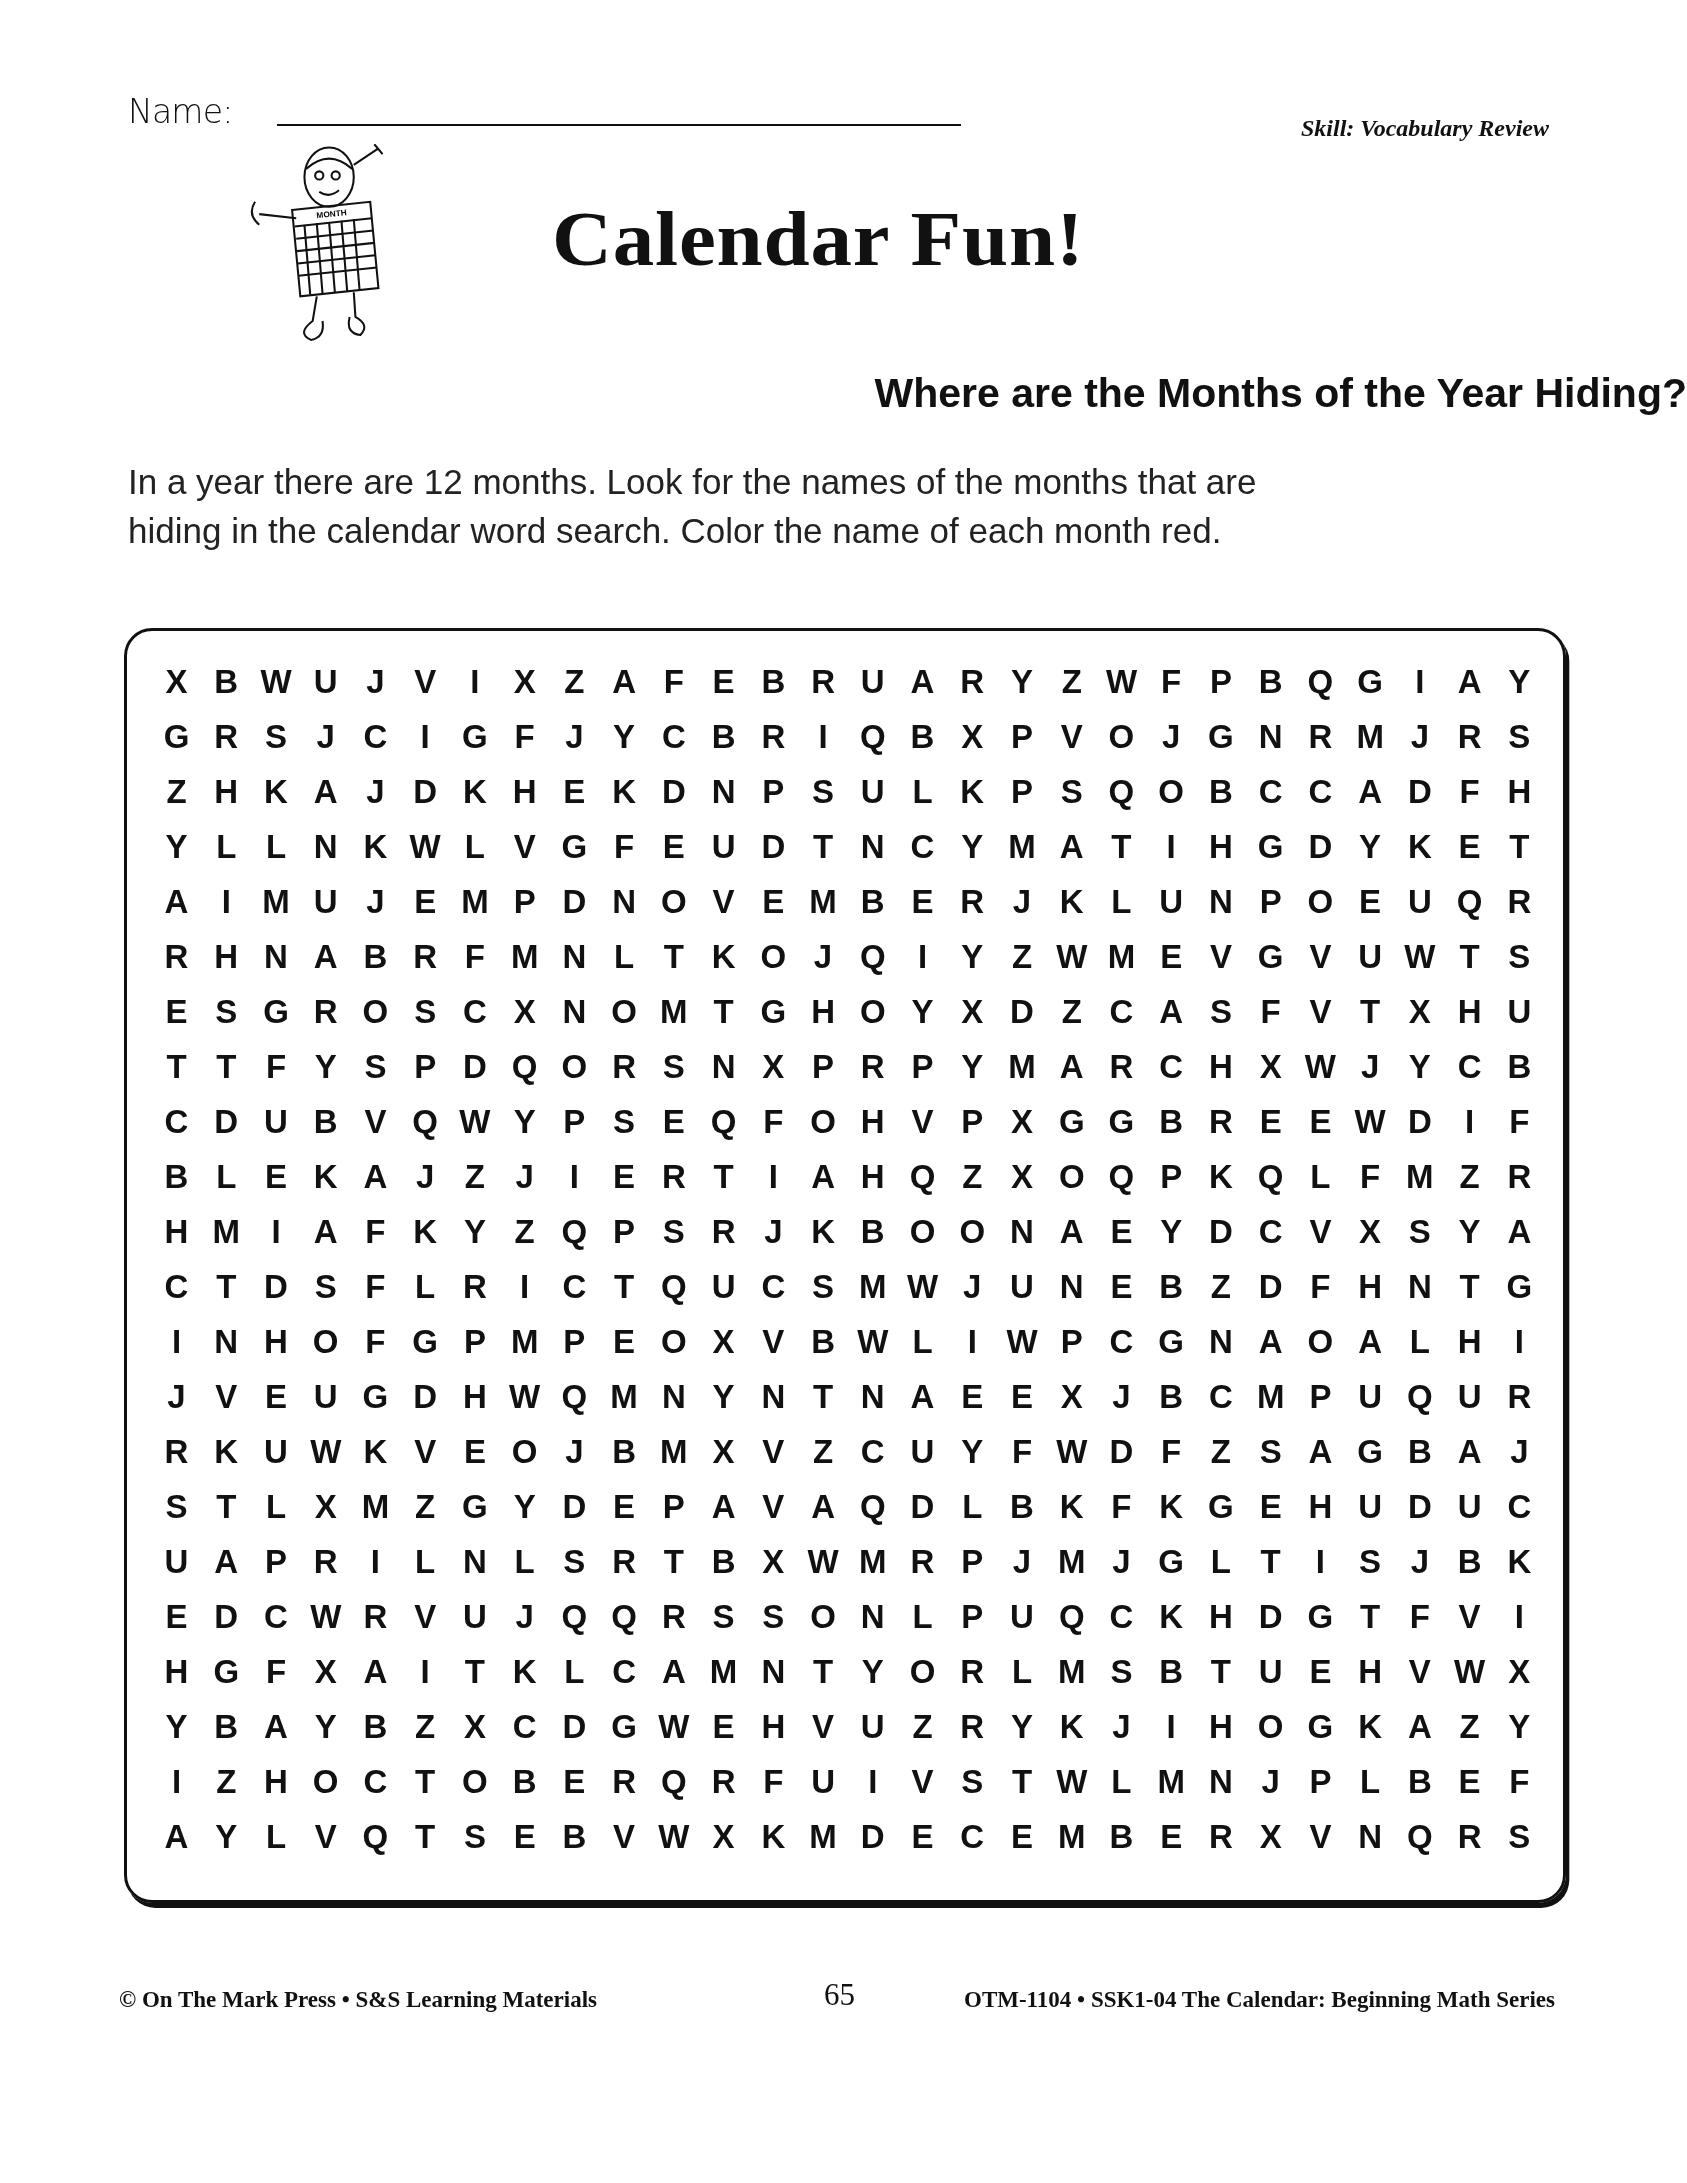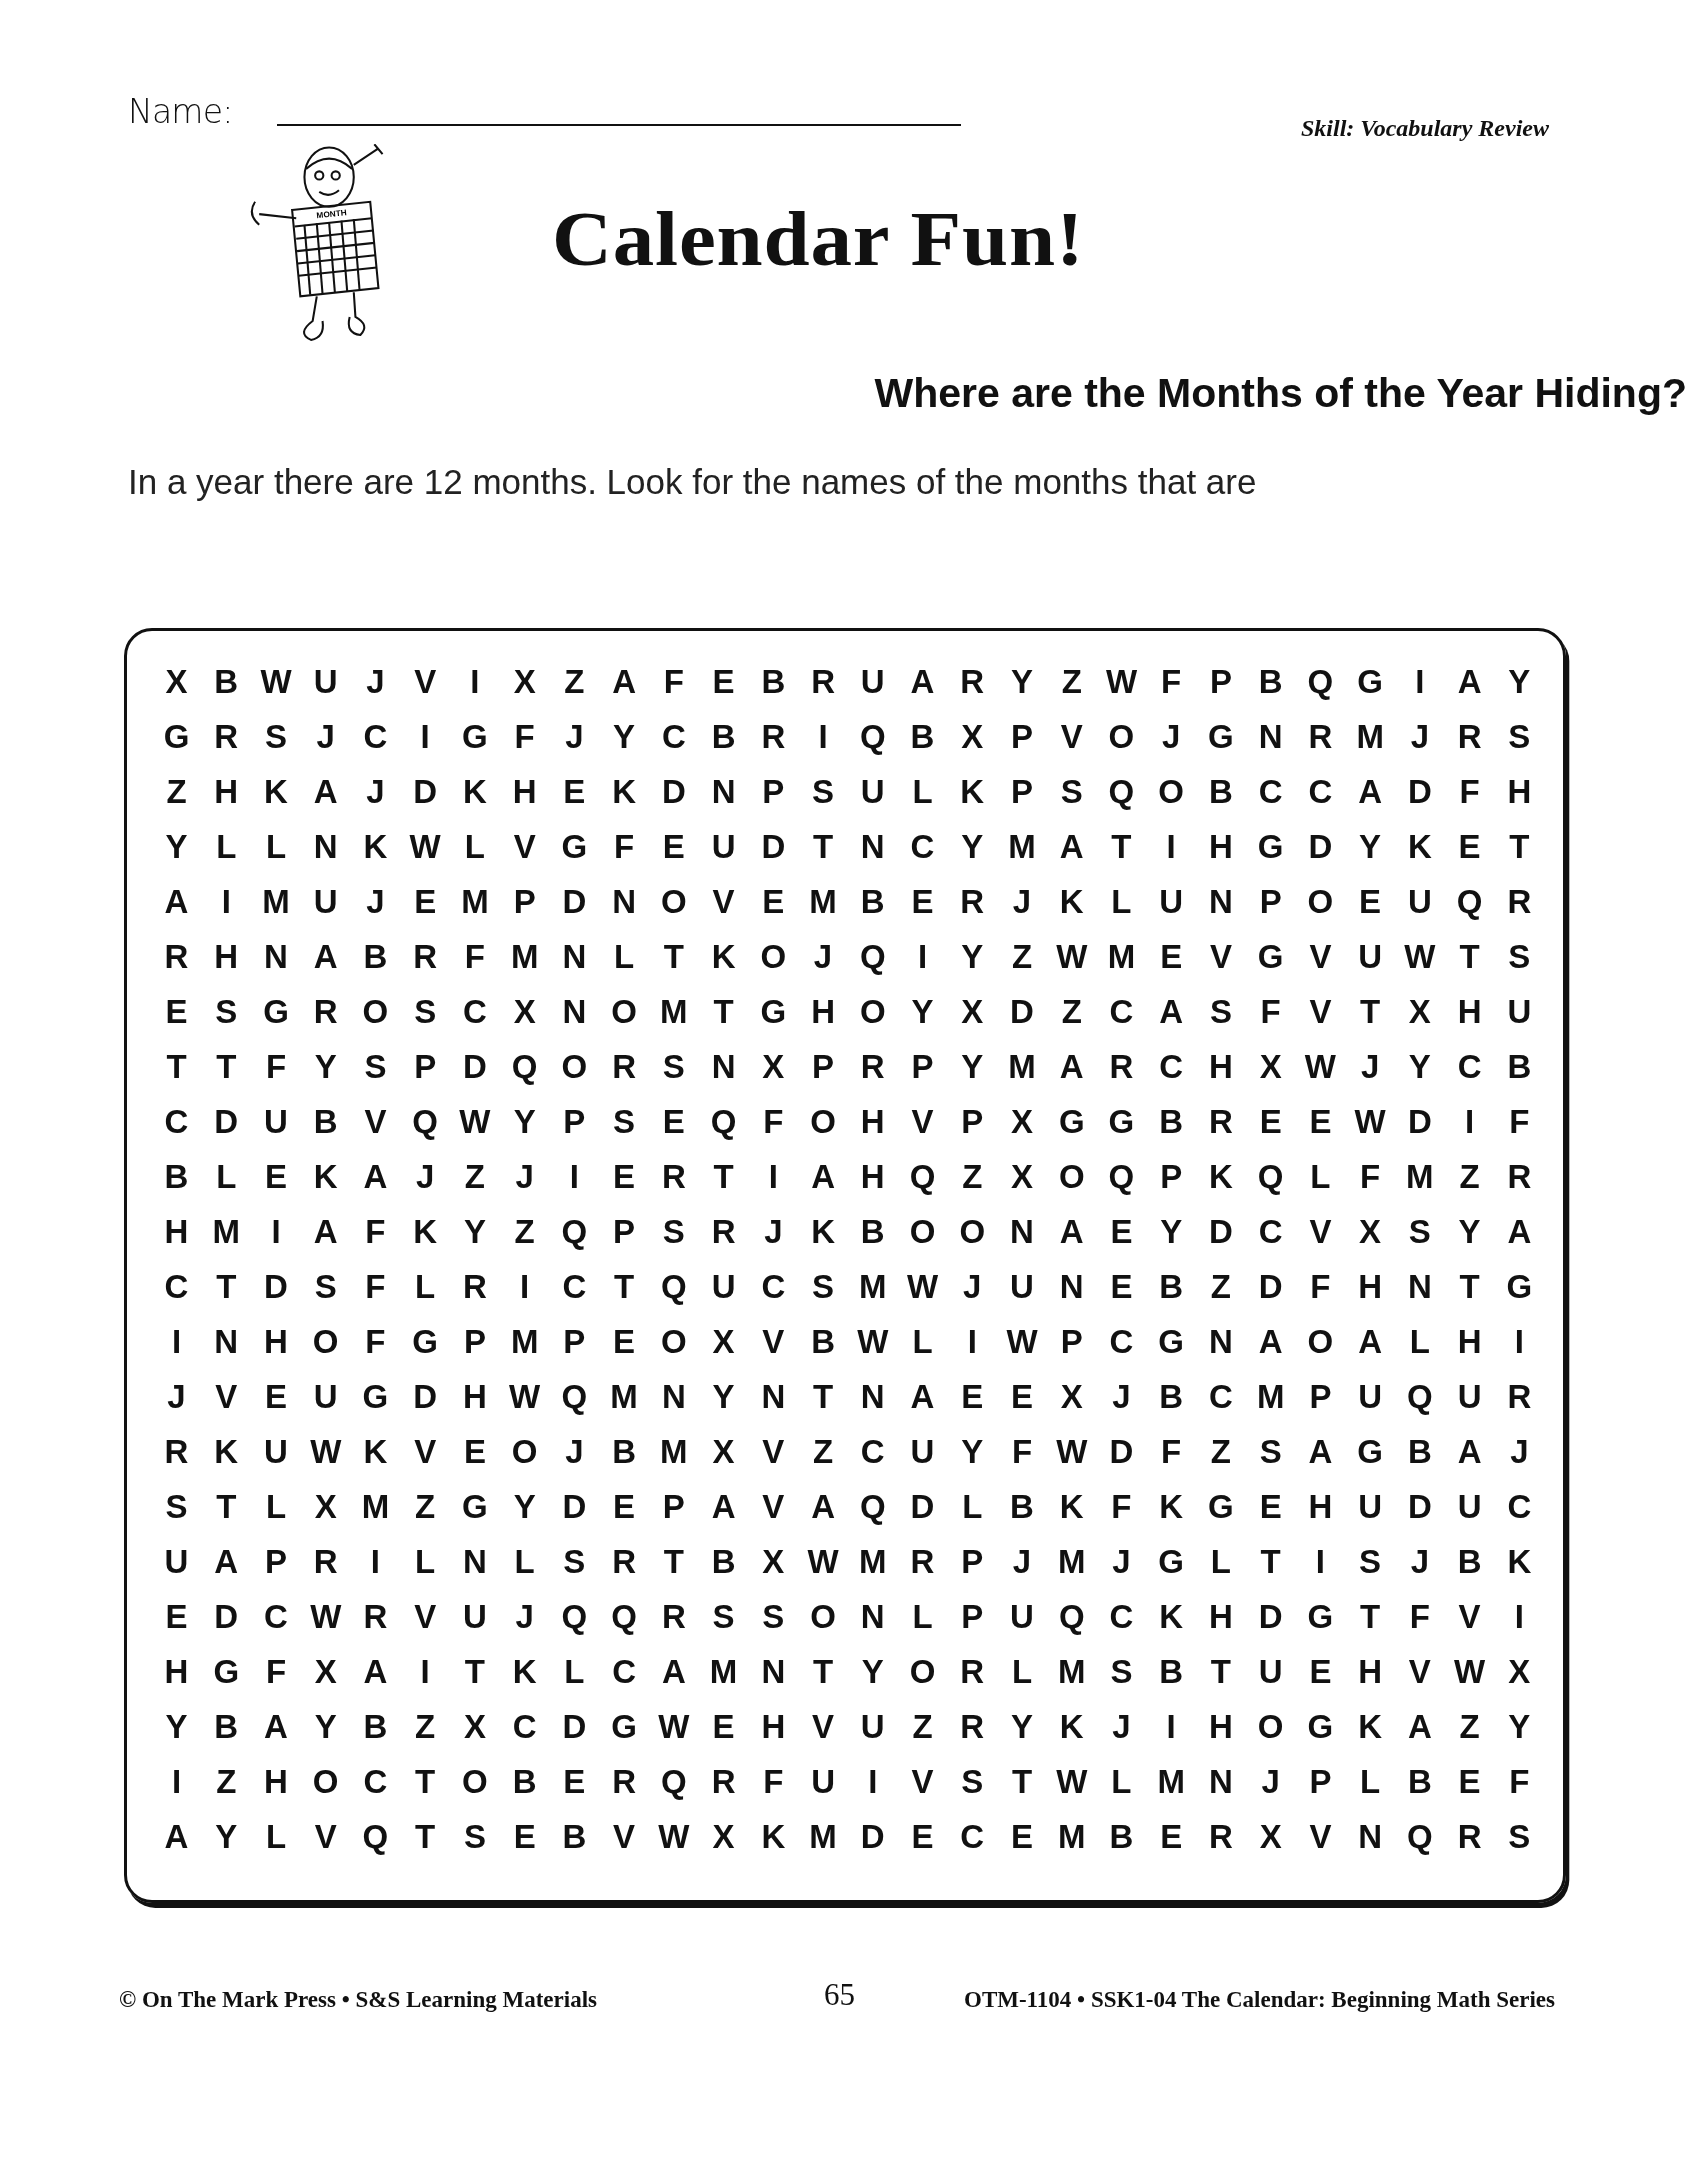--- a/index.html
+++ b/index.html
@@ -55,20 +55,21 @@
     <path d="M170 180 L172 210 Q190 220 178 232 Q160 230 165 210"></path>
   </g>
   <text x="125" y="88" font-size="10" font-weight="bold" font-family="Liberation Sans, sans-serif" transform="rotate(-6 145 88)">MONTH</text>
 </svg>
 
 <div class="title">Calendar Fun!</div>
 <div class="subtitle"><span>Where are the Months of the Year Hiding?</span></div>
 
 <div class="instructions">
   <div>In a year there are 12 months.  Look for the names of the months that are</div>
+  <div>hiding in the calendar word search.  Color the name of each month red.</div>
 </div>
 
 <div class="grid-box">
   <div class="grid" id="grid">
       <div class="grid-row">
         <span class="cell">X</span>
         <span class="cell">B</span>
         <span class="cell">W</span>
         <span class="cell">U</span>
         <span class="cell">J</span>

